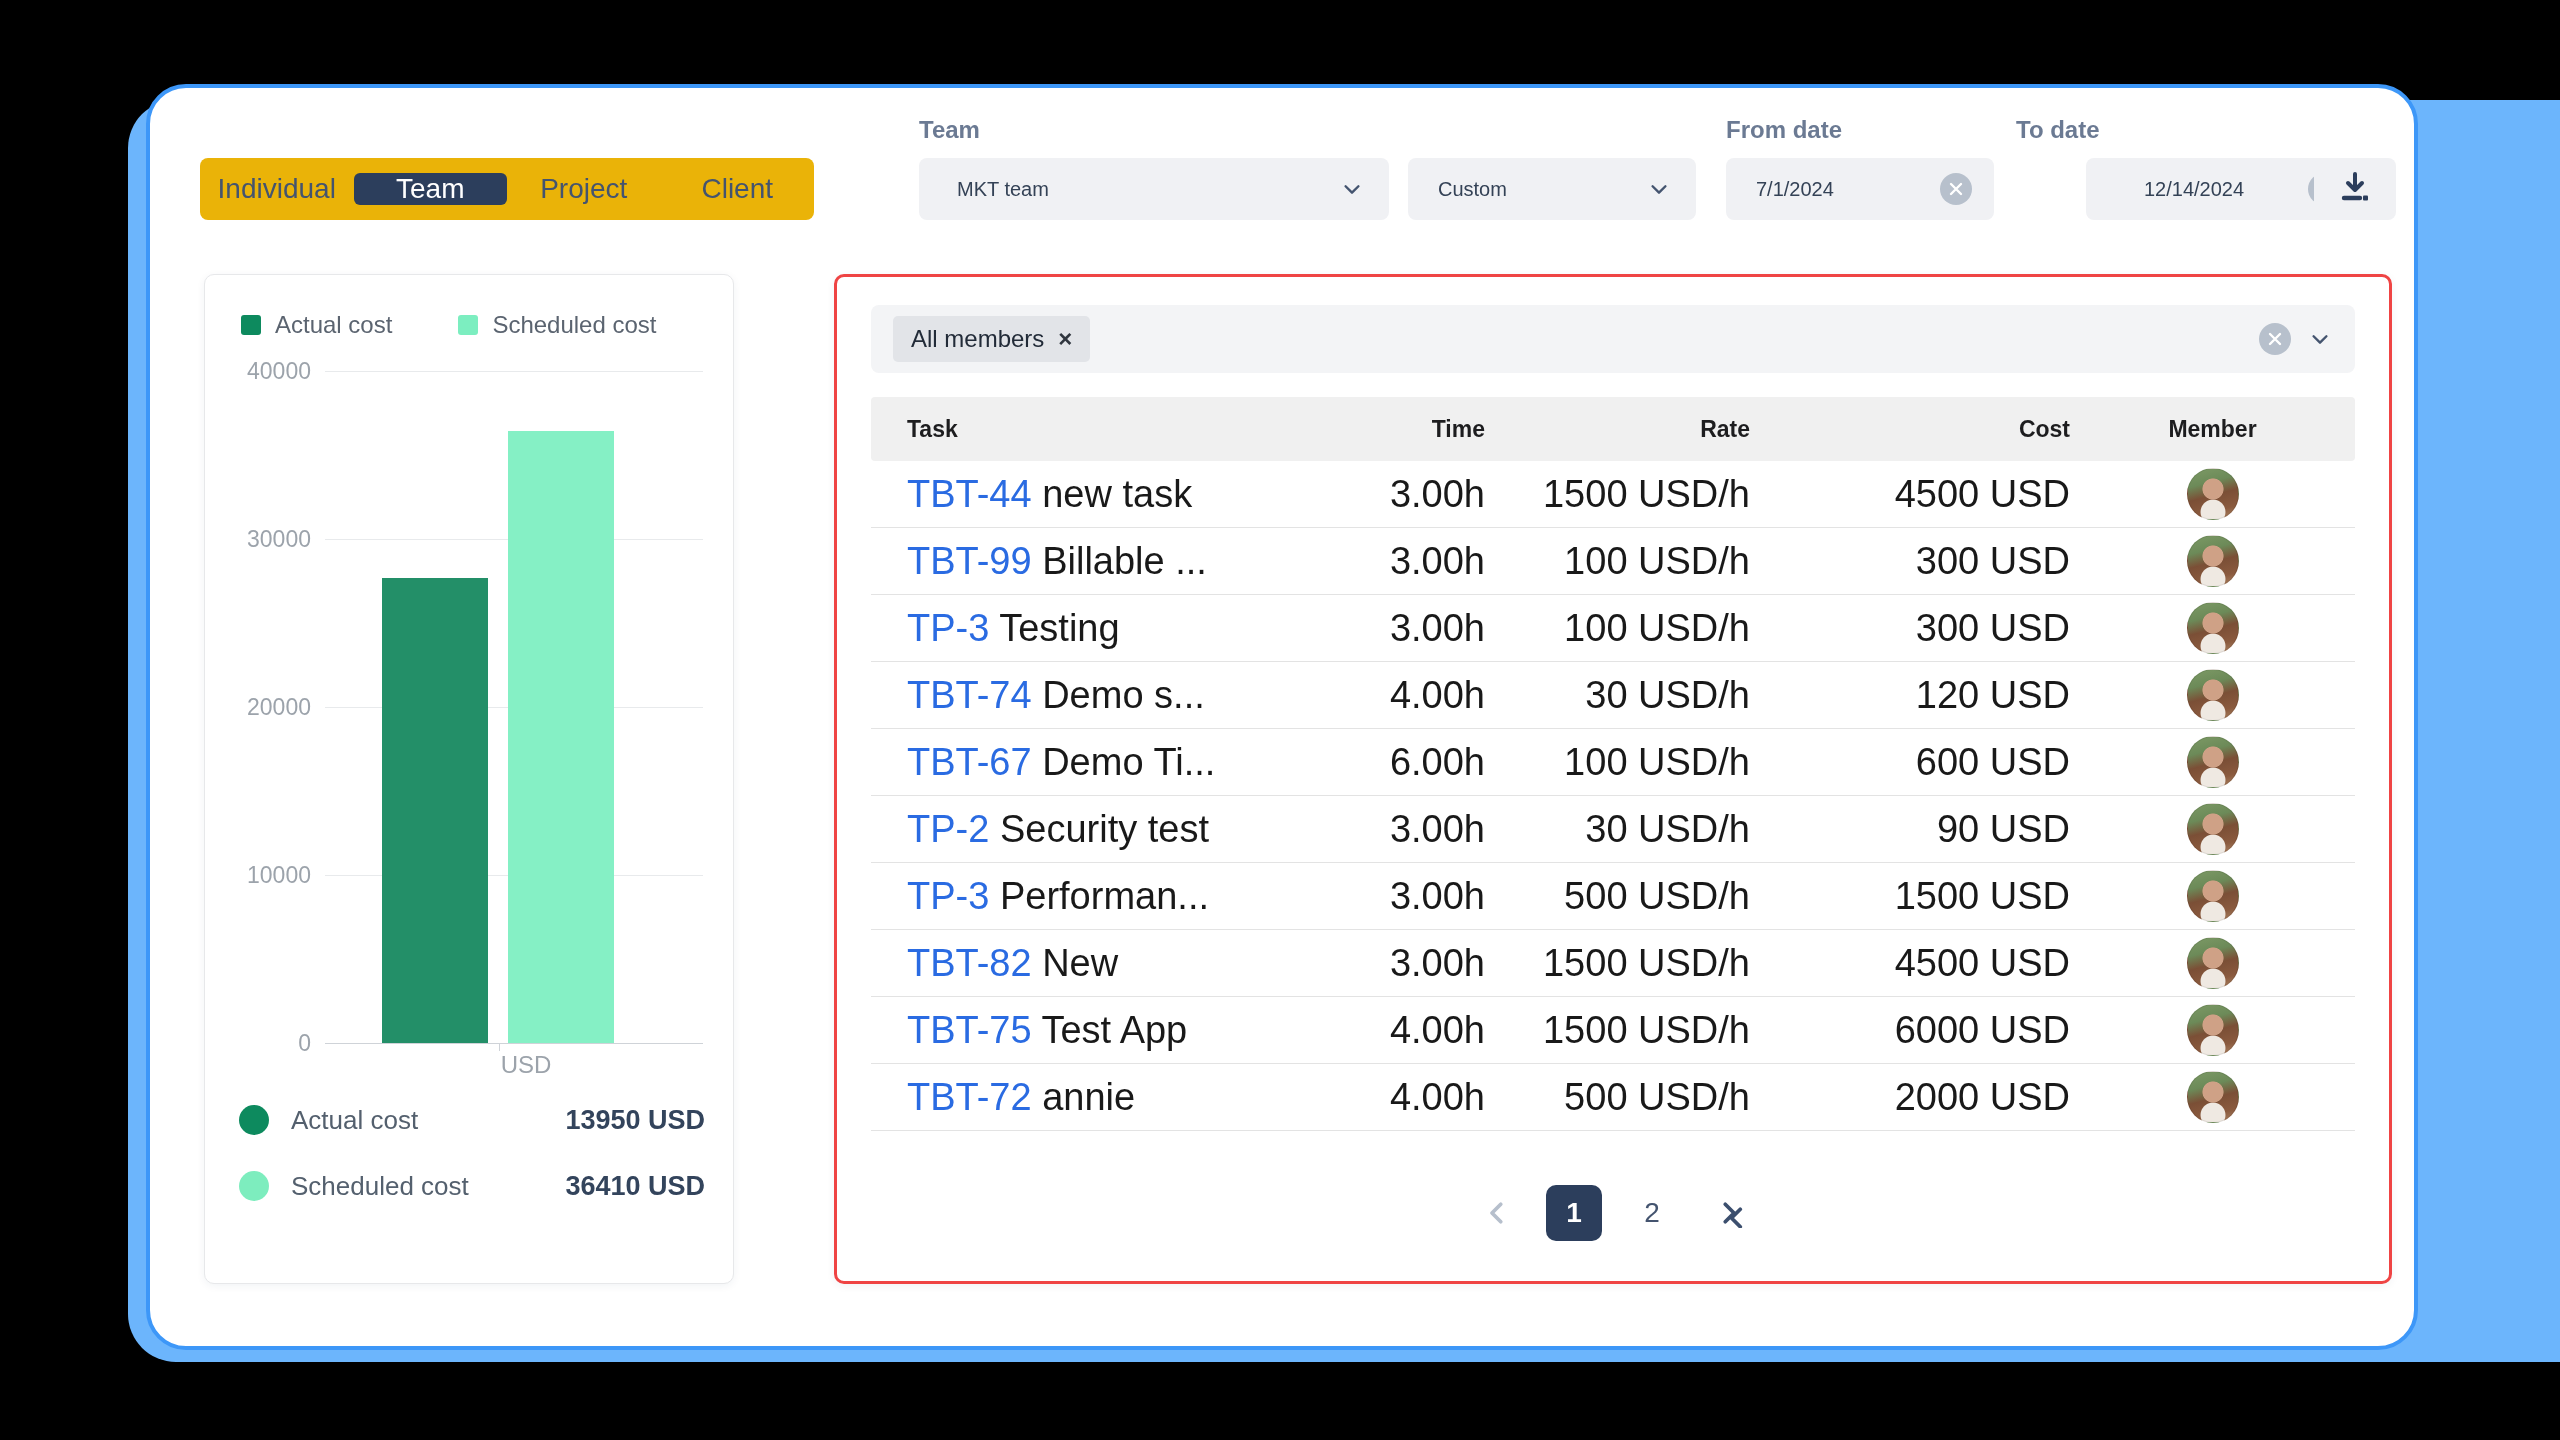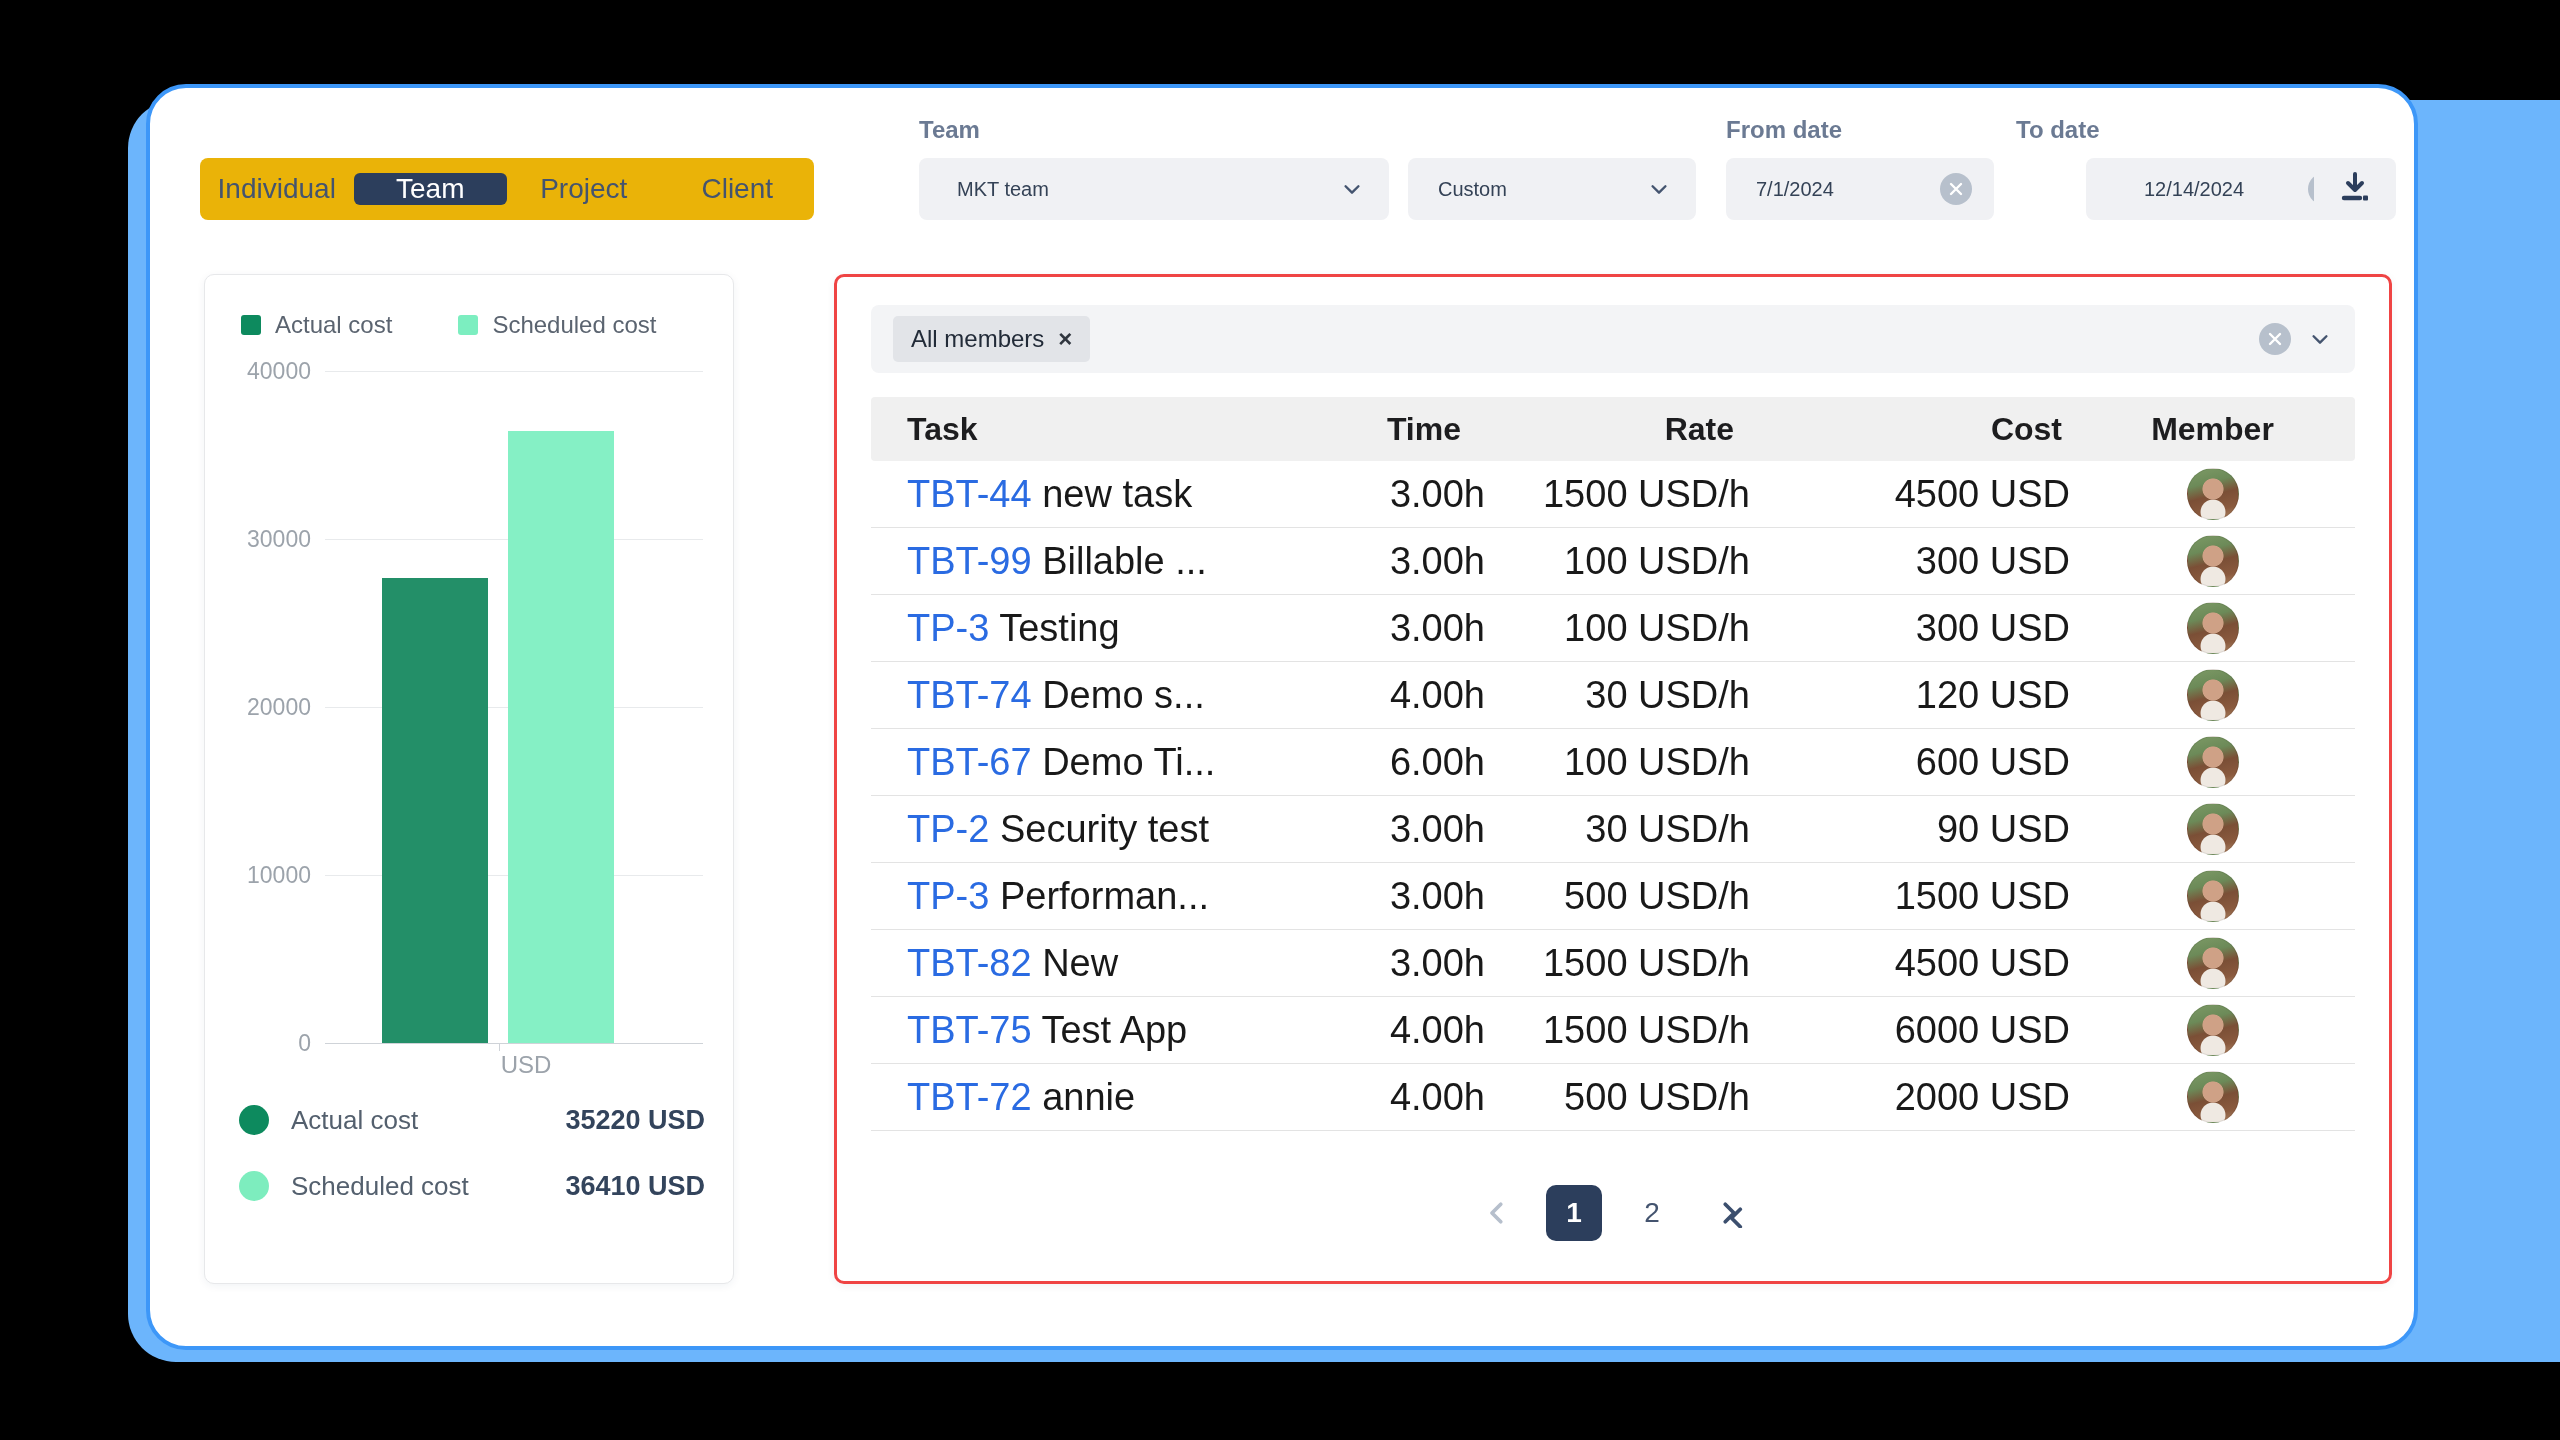--- a/index.html
+++ b/index.html
@@ -67,21 +67,21 @@
                    background:#f3f4f6; border-radius:8px; display:flex; align-items:center; cursor:pointer; }
   .chip { margin-left:22px; height:46px; background:#e2e4e8; border-radius:5px;
           display:flex; align-items:center; gap:14px; padding:0 18px; font-size:24px; color:#222b38; }
   .chip .x { font-size:24px; color:#30363f; font-weight:700; cursor:pointer; line-height:1; }
   .ms-right { margin-left:auto; display:flex; align-items:center; }
   .ms-right .clearcirc { margin-right:18px; }
   .ms-right .chev { margin-right:24px; }
 
   .tbl { position:absolute; left:34px; right:34px; top:120px; }
   .trow { display:grid; grid-template-columns:1fr 215px 265px 320px 285px; align-items:center; }
-  .thead { height:64px; background:#f0f0f0; border-radius:4px; font-weight:700; font-size:32px; color:#1d1d1f;gap:8px; }
+  .thead { height:64px; background:#f0f0f0; border-radius:4px; font-weight:700; font-size:23px; color:#1d1d1f; }
   .tbody-row { height:67px; border-bottom:1px solid #e3e3e3; font-size:38px; color:#191919; }
   .c-task { padding-left:36px; white-space:nowrap; overflow:hidden; }
   .c-num  { text-align:right; white-space:nowrap; }
   .c-mem  { text-align:center; }
   .task-id { color:#2a6be2; text-decoration:none; cursor:pointer; }
   .avatar { width:52px; height:52px; border-radius:50%; display:inline-block; vertical-align:middle;
             background:
               radial-gradient(circle at 50% 40%, #cfa186 0 26%, rgba(0,0,0,0) 28%),
               radial-gradient(circle at 50% 86%, #efe9e2 0 24%, rgba(0,0,0,0) 26%),
               linear-gradient(165deg, #7d9a66 0%, #6c8a58 30%, #7b4f36 52%, #8a5a3e 78%, #b08968 100%);
@@ -186,21 +186,21 @@
           <div class="bars">
             <div class="bar b0" style="height: 69.125%; background: rgb(35, 143, 104);"></div>
             <div class="bar b1" style="height: 91.025%; background: rgb(133, 240, 197);"></div>
           </div>
         </div>
       <div class="xcat" id="xcat">USD</div>
       <div class="summary" id="summary">
           <div class="sumrow">
             <span class="dot" style="background: rgb(13, 138, 94);"></span>
             <span class="sumlab">Actual cost</span>
-            <span class="sumval">35220 USD</span>
+            <span class="sumval">13950 USD</span>
           </div>
           <div class="sumrow">
             <span class="dot" style="background: rgb(125, 237, 190);"></span>
             <span class="sumlab">Scheduled cost</span>
             <span class="sumval">36410 USD</span>
           </div>
         </div>
     </div>
 
     <div class="panel">

